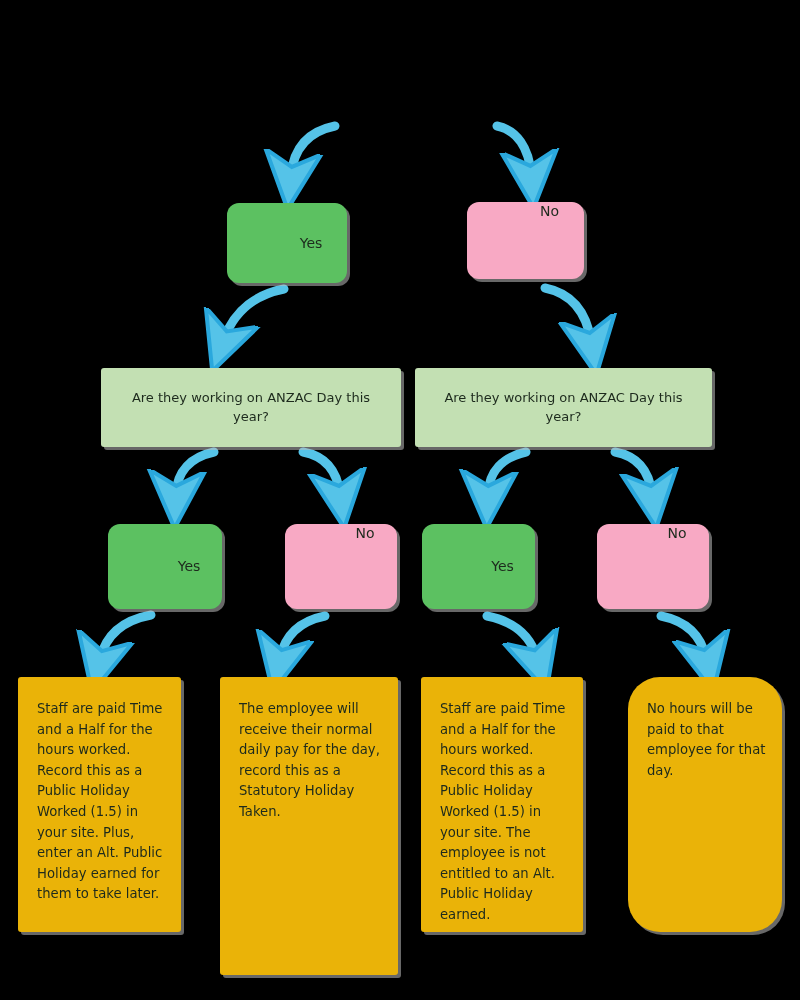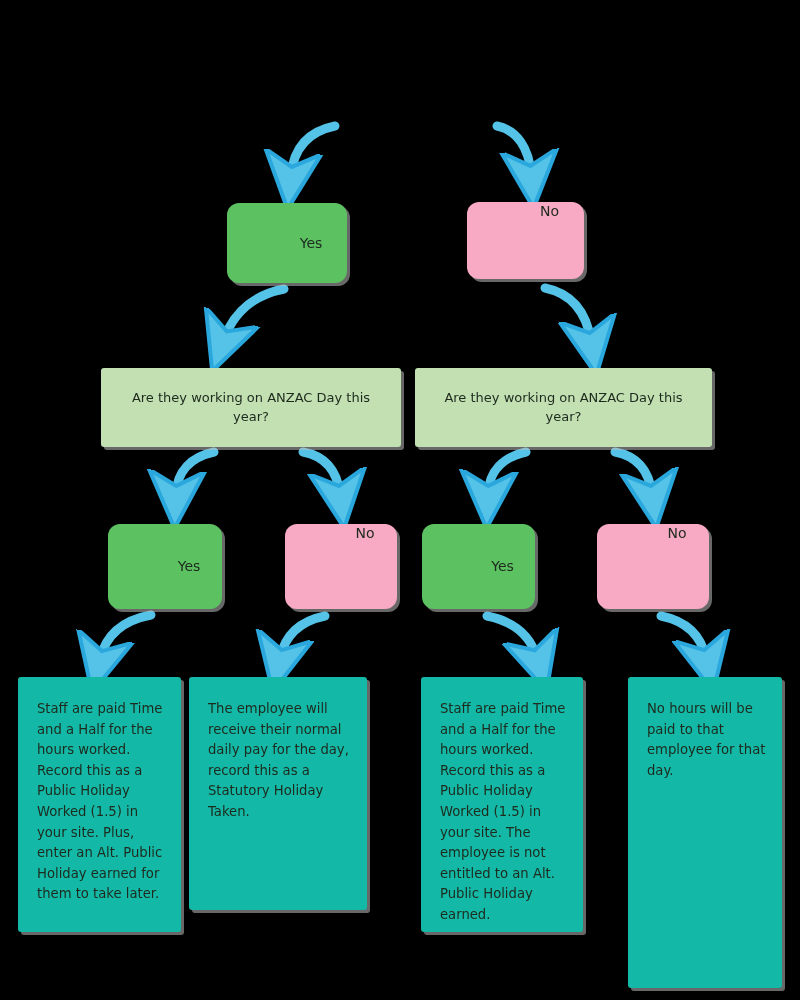--- a/index.html
+++ b/index.html
@@ -24,21 +24,21 @@
     display: flex;
   }
   .node-question {
     background: #c3e0b3;
     border-radius: 3px;
     align-items: center;
     justify-content: center;
     text-align: center;
   }
   .node-outcome {
-    background: #14b8a6;
+    background: #eab308;
     border-radius: 3px;
     align-items: flex-start;
     justify-content: center;
     text-align: left;
   }
   .node-yes {
     background: #5cc161;
     border-radius: 12px;
     align-items: center;
     justify-content: center;
@@ -148,25 +148,25 @@
   </div>
 
   <div class="node node-no" style="left:597px; top:524px; width:112px; height:85px;">
     <span class="node-label yesno-label">No</span>
   </div>
 
   <div class="node node-outcome" style="left:18px; top:677px; width:163px; height:255px;">
     <span class="node-label outcome-label">Staff are paid Time and a Half for the hours worked. Record this as a Public Holiday Worked (1.5) in your site. Plus, enter an Alt. Public Holiday earned for them to take later.</span>
   </div>
 
-  <div class="node node-outcome" style="left:189px; top:677px; width:178px; height:233px;">
+  <div class="node node-outcome" style="left:220px; top:677px; width:178px; height:298px;">
     <span class="node-label outcome-label">The employee will receive their normal daily pay for the day, record this as a Statutory Holiday Taken.</span>
   </div>
 
   <div class="node node-outcome" style="left:421px; top:677px; width:162px; height:255px;">
     <span class="node-label outcome-label">Staff are paid Time and a Half for the hours worked. Record this as a Public Holiday Worked (1.5) in your site. The employee is not entitled to an Alt. Public Holiday earned.</span>
   </div>
 
-  <div class="node node-outcome" style="left:628px; top:677px; width:154px; height:311px;">
+  <div class="node node-outcome" style="left:628px; top:677px; width:154px; height:255px;border-radius:32px;">
     <span class="node-label outcome-label">No hours will be paid to that employee for that day.</span>
   </div>
 
 </div>
 
 </body></html>

